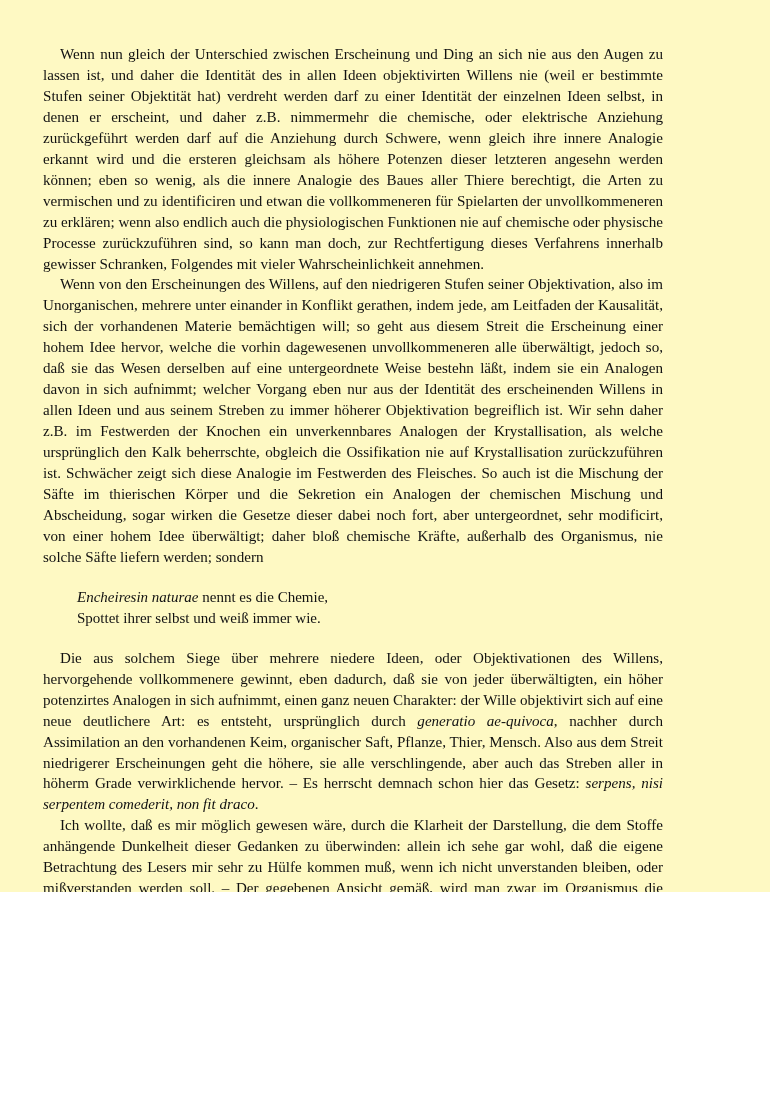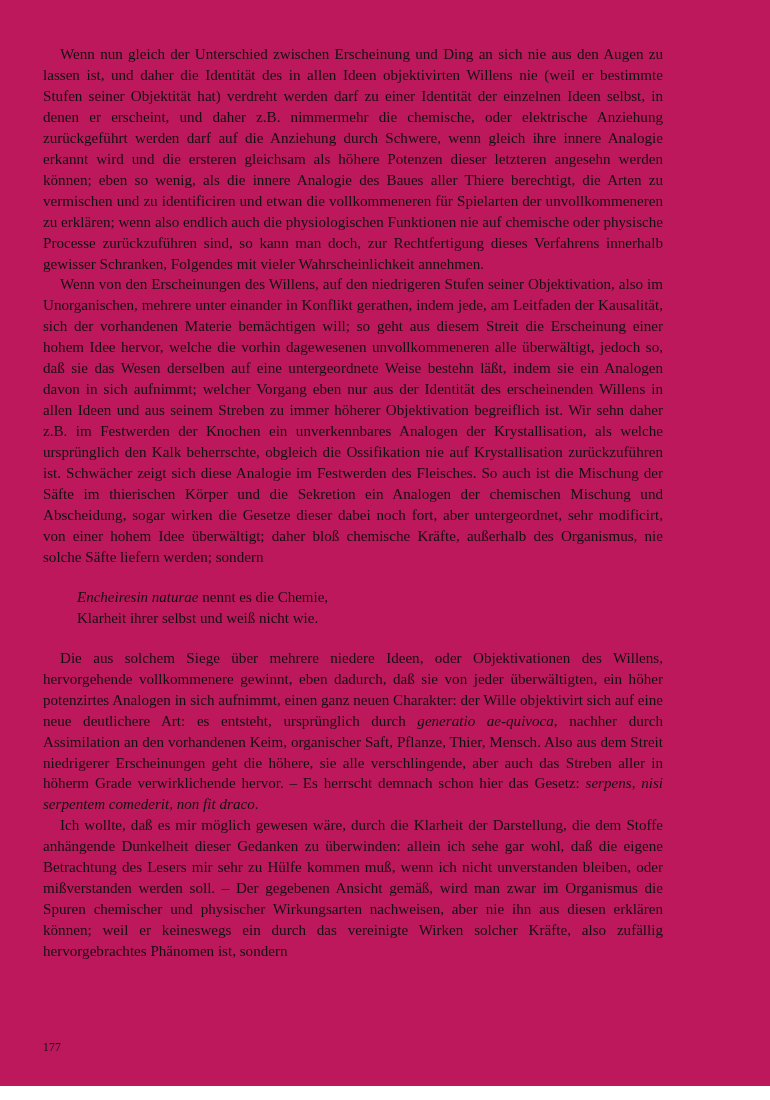--- a/index.html
+++ b/index.html
@@ -3,22 +3,22 @@
 <meta charset="utf-8">
 <style>
   html, body {
     margin: 0;
     padding: 0;
     background: #ffffff;
   }
   .page {
     position: relative;
     width: 770px;
-    height: 1086px;
-    background: #be185d;
+    height: 892px;
+    background: #fef9c3;
     font-family: "Liberation Serif", "DejaVu Serif", serif;
     color: #111111;
     overflow: hidden;
   }
   .textblock {
     position: absolute;
     left: 43px;
     top: 44px;
     width: 620px;
   }
@@ -64,21 +64,21 @@
 <div class="page">
 
   <div class="textblock">
 
     <p class="body"><span>Wenn nun gleich der Unterschied zwischen Erscheinung und Ding an sich nie aus den Augen zu lassen ist, und daher die Identität des in allen Ideen objektivirten Willens nie (weil er bestimmte Stufen seiner Objektität hat) verdreht werden darf zu einer Identität der einzelnen Ideen selbst, in denen er erscheint, und daher z.B. nimmermehr die chemische, oder elektrische Anziehung zurückgeführt werden darf auf die Anziehung durch Schwere, wenn gleich ihre innere Analogie erkannt wird und die ersteren gleichsam als höhere Potenzen dieser letzteren angesehn werden können; eben so wenig, als die innere Analogie des Baues aller Thiere berechtigt, die Arten zu vermischen und zu identificiren und etwan die vollkommeneren für Spielarten der unvollkommeneren zu erklären; wenn also endlich auch die physiologischen Funktionen nie auf chemische oder physische Processe zurückzuführen sind, so kann man doch, zur Rechtfertigung dieses Verfahrens innerhalb gewisser Schranken, Folgendes mit vieler Wahrscheinlichkeit annehmen.</span></p>
 
     <p class="body"><span>Wenn von den Erscheinungen des Willens, auf den niedrigeren Stufen seiner Objektivation, also im Unorganischen, mehrere unter einander in Konflikt gerathen, indem jede, am Leitfaden der Kausalität, sich der vorhandenen Materie bemächtigen will; so geht aus diesem Streit die Erscheinung einer hohem Idee hervor, welche die vorhin dagewesenen unvollkommeneren alle überwältigt, jedoch so, daß sie das Wesen derselben auf eine untergeordnete Weise bestehn läßt, indem sie ein Analogen davon in sich aufnimmt; welcher Vorgang eben nur aus der Identität des erscheinenden Willens in allen Ideen und aus seinem Streben zu immer höherer Objektivation begreiflich ist. Wir sehn daher z.B. im Festwerden der Knochen ein unverkennbares Analogen der Krystallisation, als welche ursprünglich den Kalk beherrschte, obgleich die Ossifikation nie auf Krystallisation zurückzuführen ist. Schwächer zeigt sich diese Analogie im Festwerden des Fleisches. So auch ist die Mischung der Säfte im thierischen Körper und die Sekretion ein Analogen der chemischen Mischung und Abscheidung, sogar wirken die Gesetze dieser dabei noch fort, aber untergeordnet, sehr modificirt, von einer hohem Idee überwältigt; daher bloß chemische Kräfte, außerhalb des Organismus, nie solche Säfte liefern werden; sondern</span></p>
 
     <div class="quote">
       <span class="qline"><i>Encheiresin naturae</i><span> nennt es die Chemie,</span></span>
-      <span class="qline"><span>Klarheit ihrer selbst und weiß nicht wie.</span></span>
+      <span class="qline"><span>Spottet ihrer selbst und weiß immer wie.</span></span>
     </div>
 
     <p class="body"><span>Die aus solchem Siege über mehrere niedere Ideen, oder Objektivationen des Willens, hervorgehende vollkommenere gewinnt, eben dadurch, daß sie von jeder überwältigten, ein höher potenzirtes Analogen in sich aufnimmt, einen ganz neuen Charakter: der Wille objektivirt sich auf eine neue deutlichere Art: es entsteht, ursprünglich durch </span><i>generatio ae-quivoca</i><span>, nachher durch Assimilation an den vorhandenen Keim, organischer Saft, Pflanze, Thier, Mensch. Also aus dem Streit niedrigerer Erscheinungen geht die höhere, sie alle verschlingende, aber auch das Streben aller in höherm Grade verwirklichende hervor. – Es herrscht demnach schon hier das Gesetz: </span><i>serpens, nisi serpentem comederit, non fit draco</i><span>.</span></p>
 
     <p class="body"><span>Ich wollte, daß es mir möglich gewesen wäre, durch die Klarheit der Darstellung, die dem Stoffe anhängende Dunkelheit dieser Gedanken zu überwinden: allein ich sehe gar wohl, daß die eigene Betrachtung des Lesers mir sehr zu Hülfe kommen muß, wenn ich nicht unverstanden bleiben, oder mißverstanden werden soll. – Der gegebenen Ansicht gemäß, wird man zwar im Organismus die Spuren chemischer und physischer Wirkungsarten nachweisen, aber nie ihn aus diesen erklären können; weil er keineswegs ein durch das vereinigte Wirken solcher Kräfte, also zufällig hervorgebrachtes Phänomen ist, sondern</span></p>
 
   </div>
 
   <div class="folio">177</div>
 

